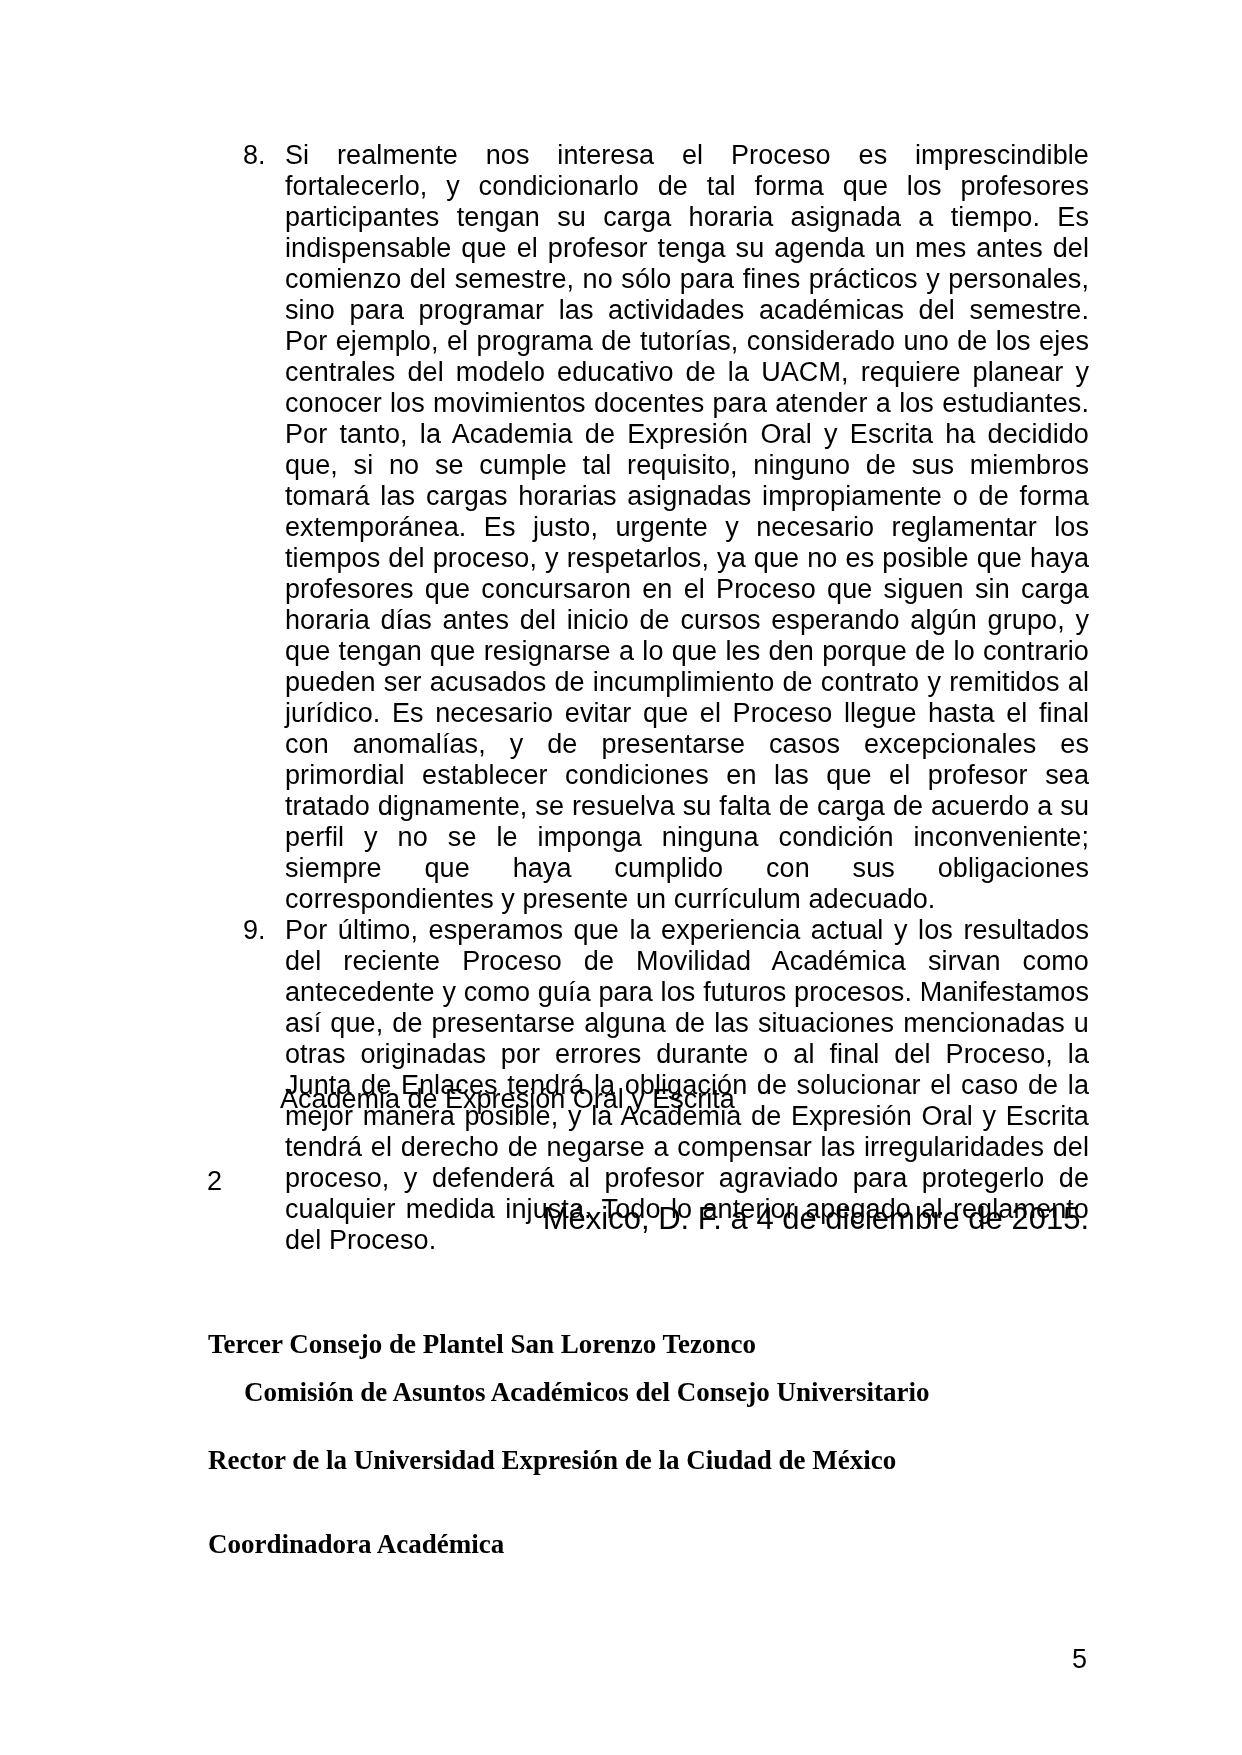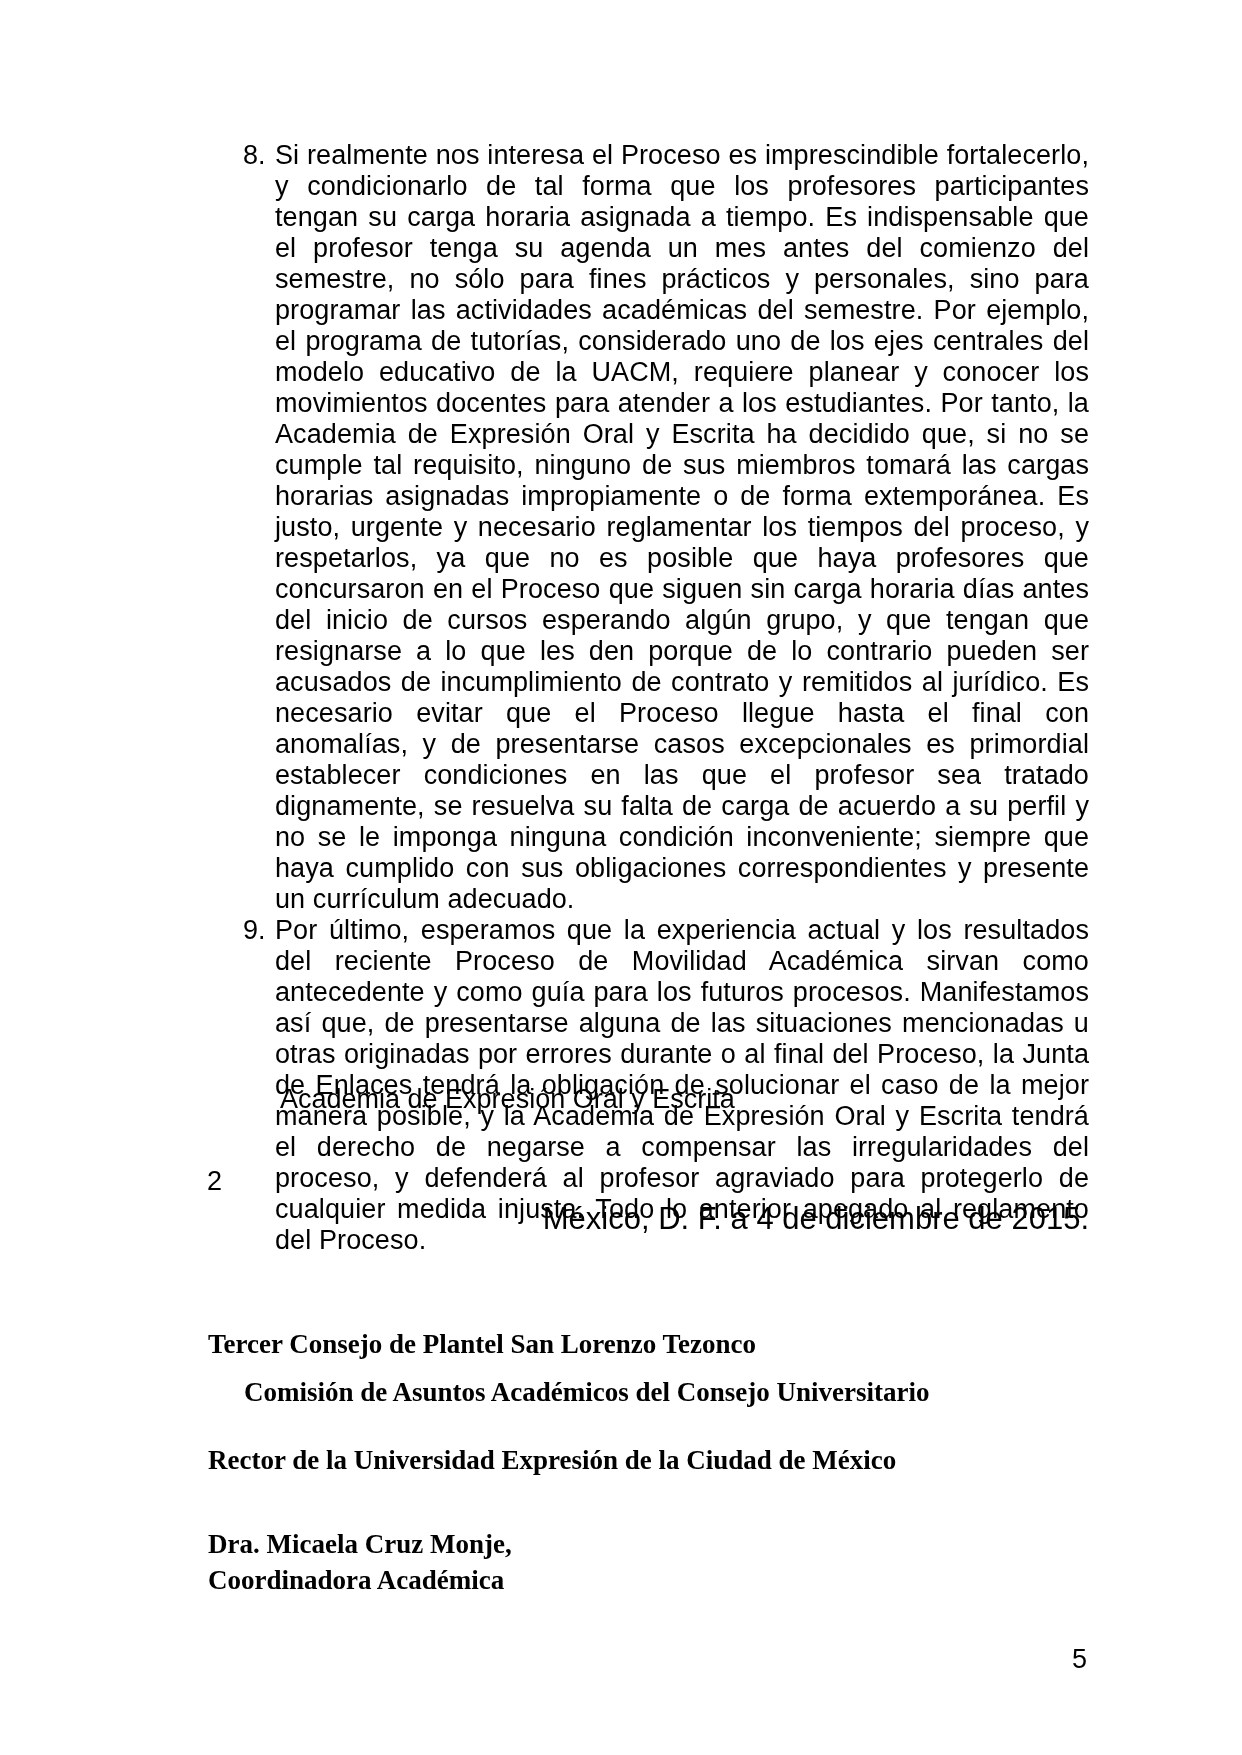--- a/index.html
+++ b/index.html
@@ -31,21 +31,21 @@
     text-align: justify;
     text-justify: inter-word;
   }
   .list-item .num {
     position: absolute;
     left: 0;
     top: 0;
   }
   .list-item .txt {
     display: block;
-    margin-left: 32px;
+    margin-left: 42px;
   }
   .signature {
     position: absolute;
     left: 280px;
     top: 1084px;
     font-size: 27px;
     line-height: 31px;
   }
   .stray-page-number {
     position: absolute;
@@ -115,20 +115,19 @@
     <div class="recipient recipient-1">
       <div>Tercer Consejo de Plantel San Lorenzo Tezonco</div>
     </div>
     <div class="recipient recipient-2">
       <div>Comisión de Asuntos Académicos del Consejo Universitario</div>
     </div>
     <div class="recipient recipient-3">
       <div>Rector de la Universidad Expresión de la Ciudad de México</div>
     </div>
     <div class="recipient recipient-4">
-      <div>Dra. Micaela Cruz Monje,</div>
       <div>Coordinadora Académica</div>
     </div>
   </div>
 
   <div class="footer-page-number">5</div>
 
 </div>
 
 </body></html>

